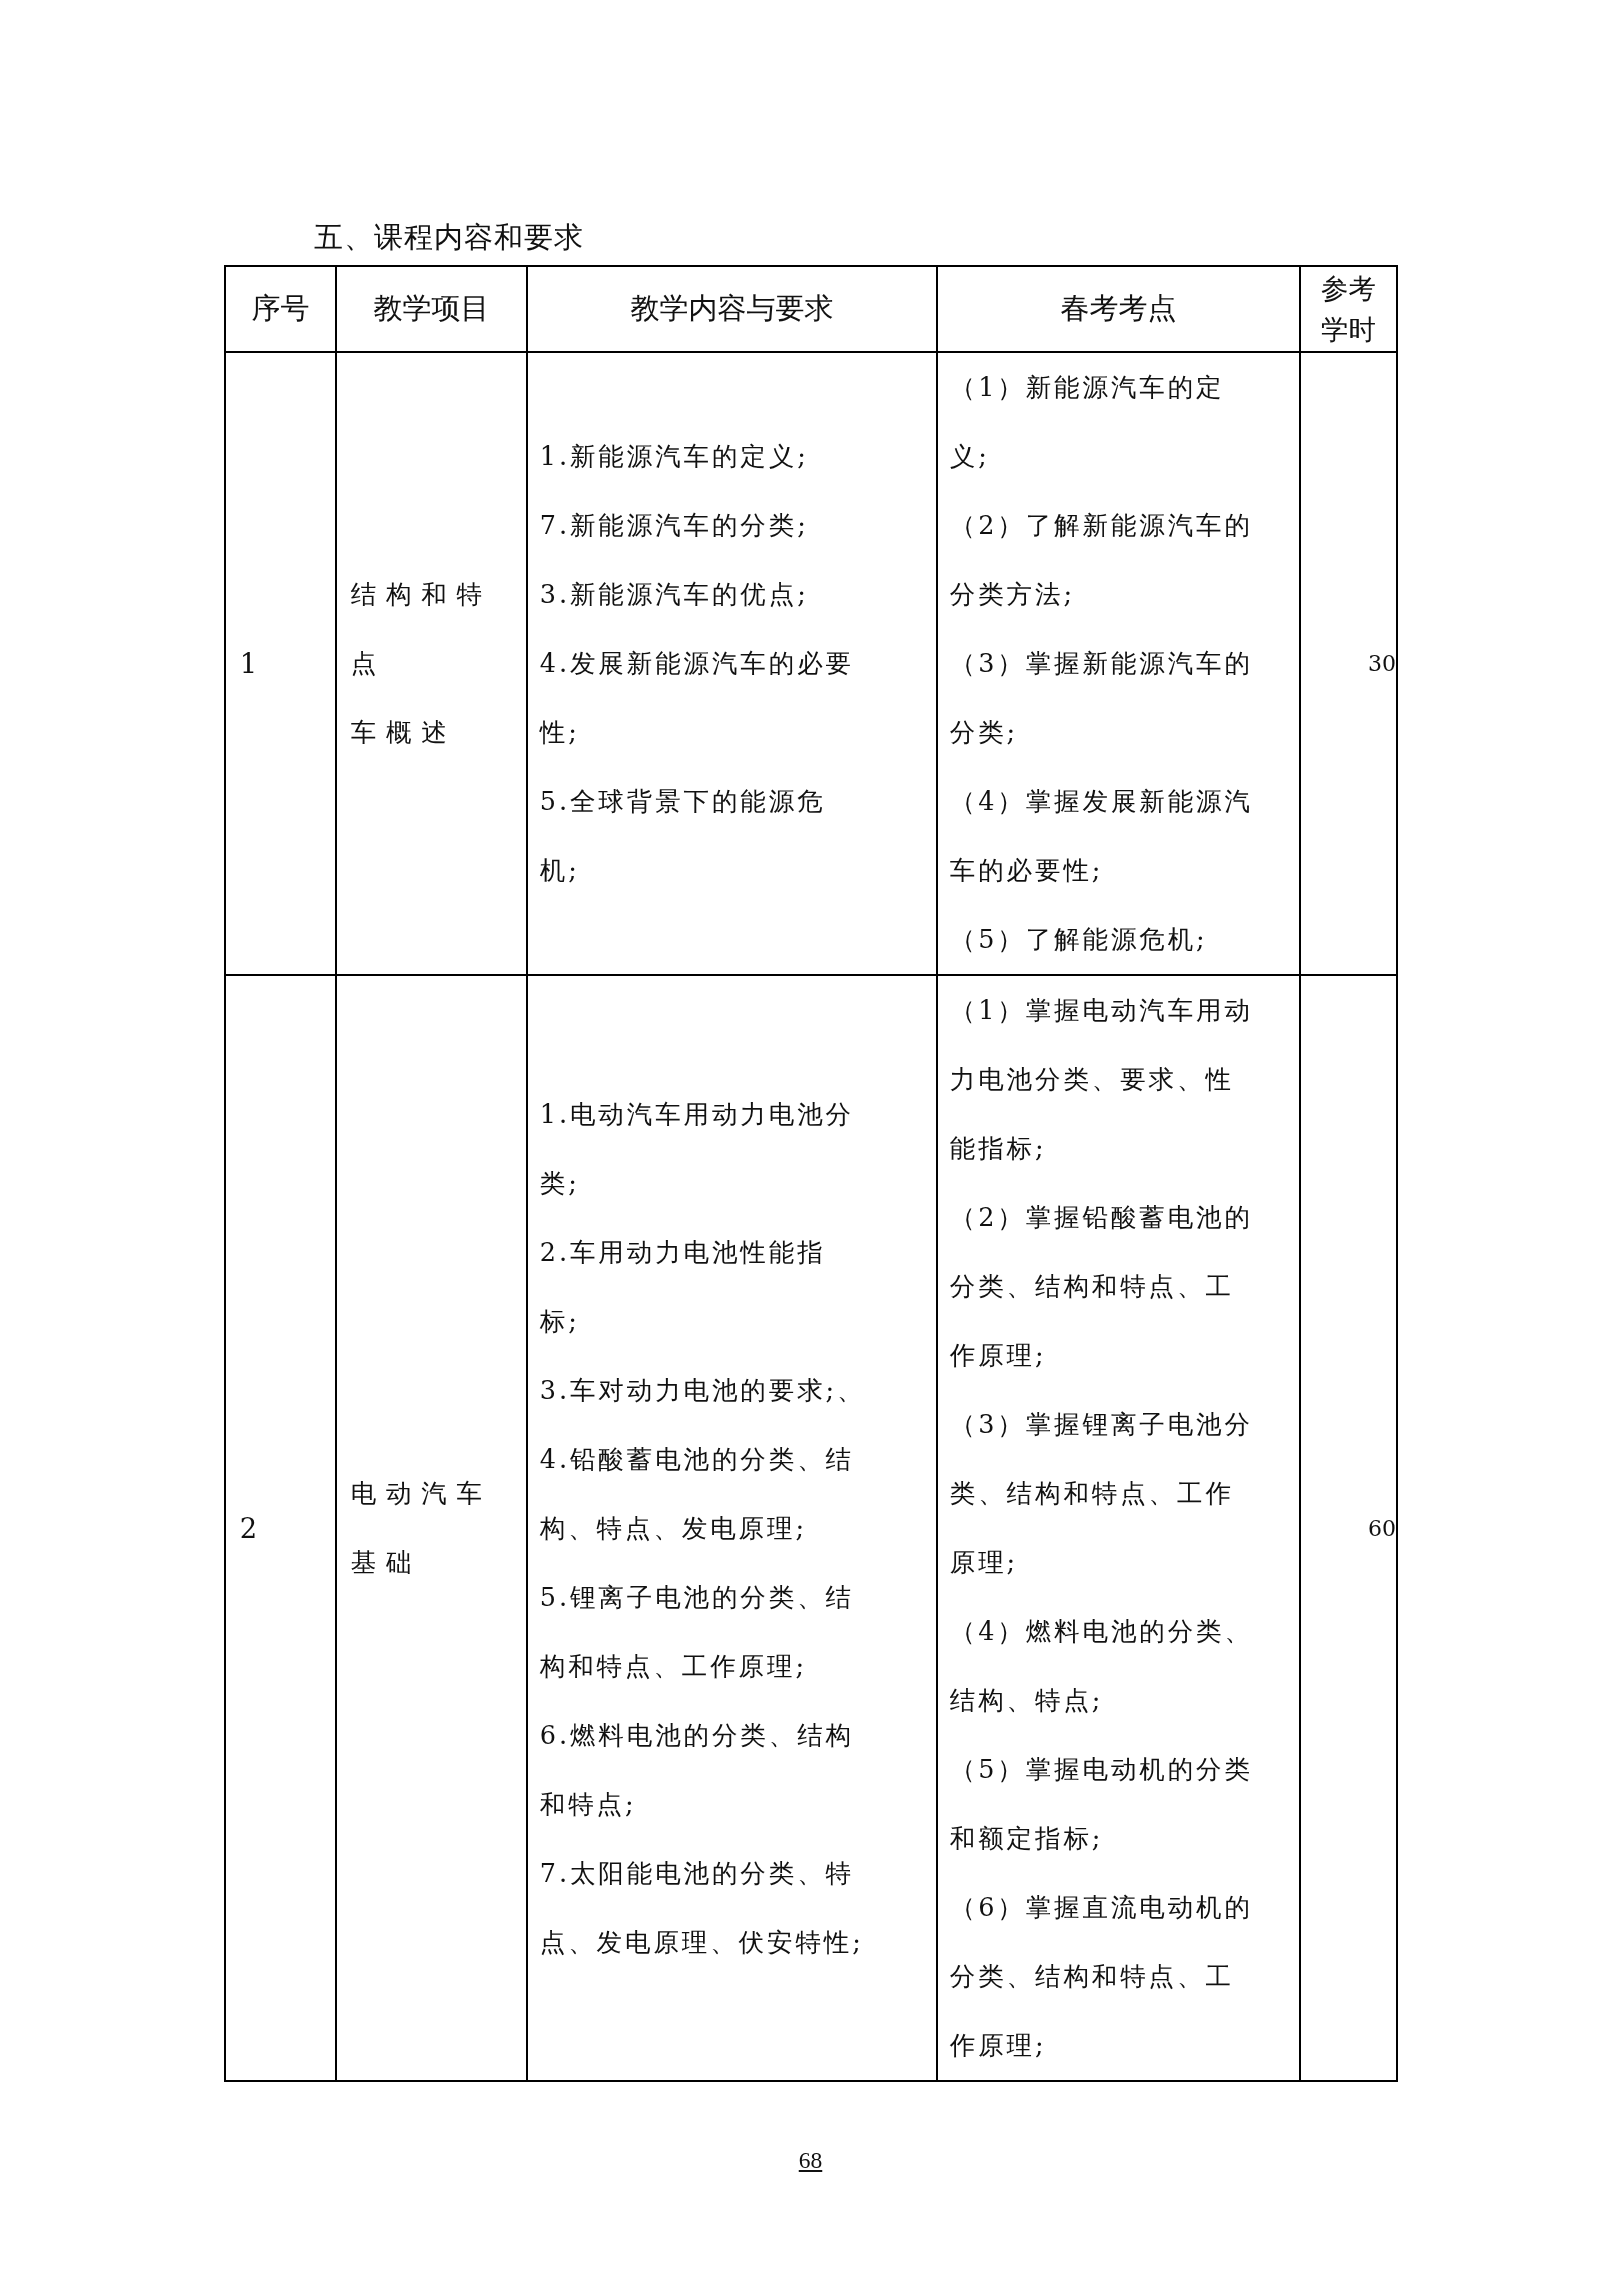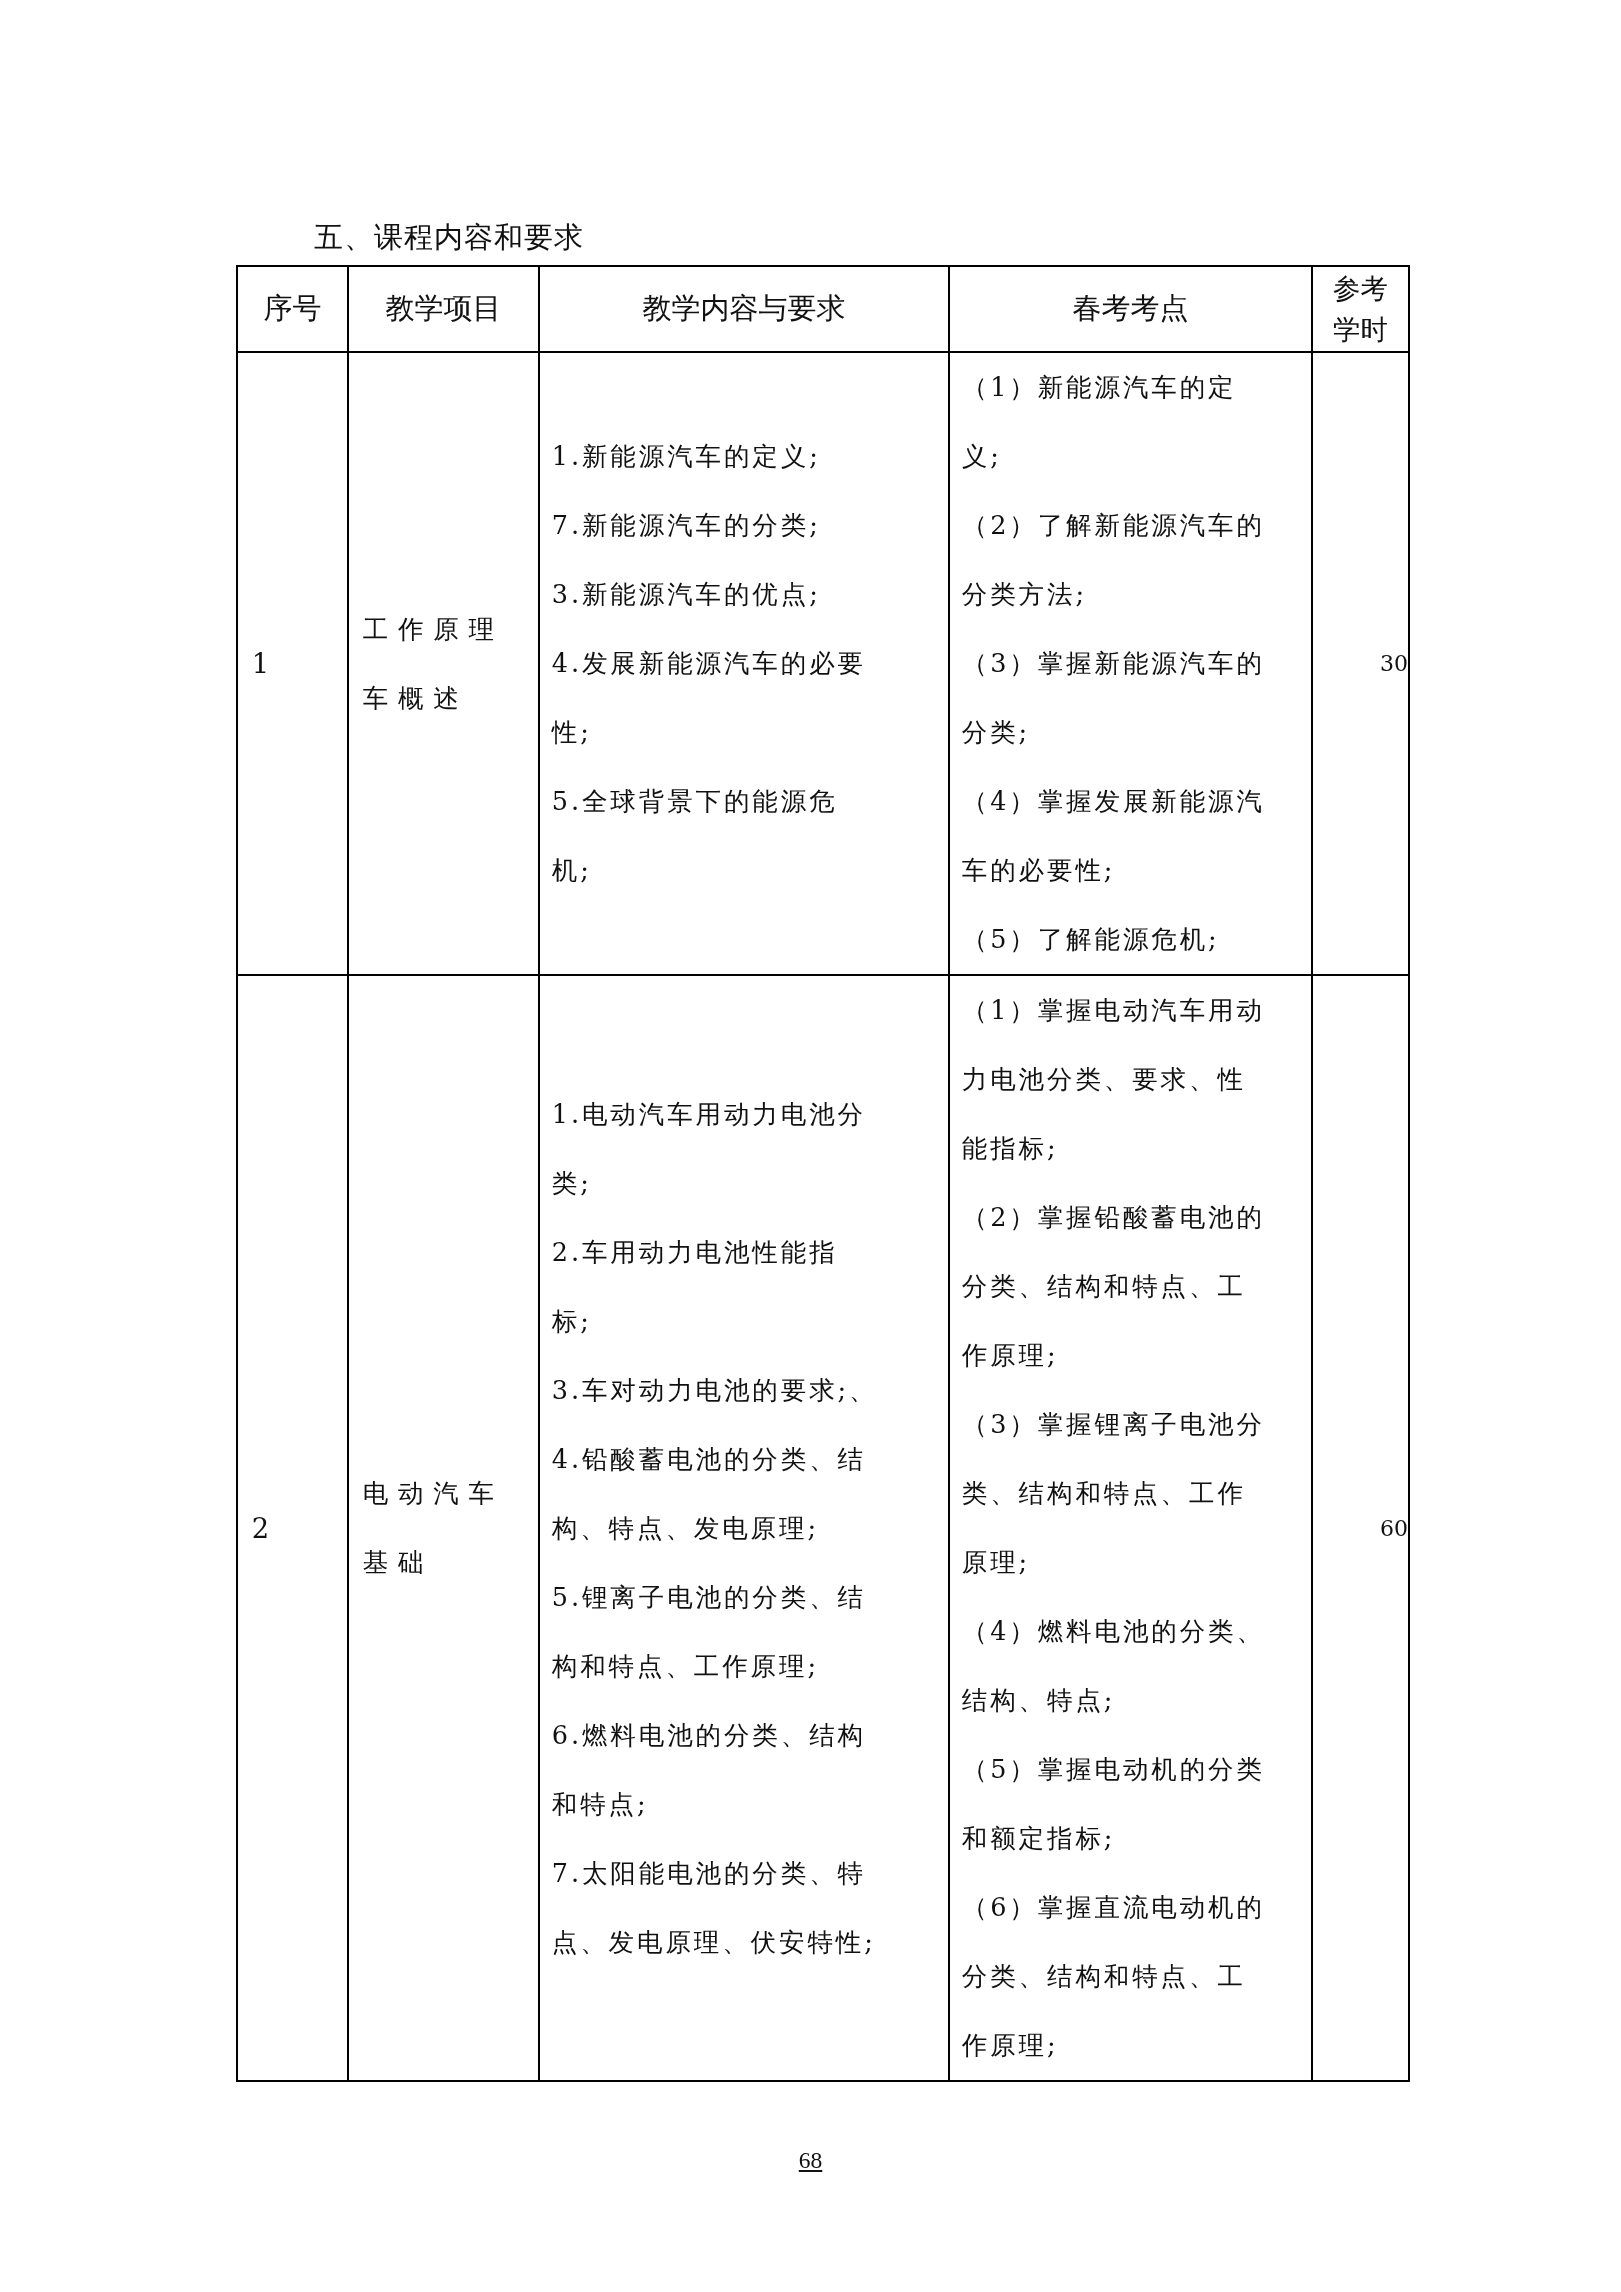--- a/index.html
+++ b/index.html
@@ -1,20 +1,20 @@
 <!DOCTYPE html>
 <html><head>
 <meta charset="utf-8">
 <style>
   html, body { margin: 0; padding: 0; background: #ffffff; }
   body { width: 1621px; height: 2293px; position: relative; overflow: hidden;
          font-family: "DejaVu Serif", "Liberation Serif", serif; color: #111; }
   .section-title { position: absolute; left: 314px; top: 218px; font-size: 29px;
          font-family: "DejaVu Sans", "Liberation Sans", sans-serif; letter-spacing: 1px; }
-  table.course { position: absolute; left: 236px; top: 265px; width: 1171px;
+  table.course { position: absolute; left: 224px; top: 265px; width: 1171px;
          border-collapse: collapse; table-layout: fixed; }
   table.course td, table.course th { border: 2.5px solid #000; padding: 0; vertical-align: middle; }
   th { font-family: "DejaVu Sans", "Liberation Sans", sans-serif; font-weight: normal;
        font-size: 29px; height: 84px; text-align: center; }
   th.hours { font-size: 27.4px; line-height: 41px; }
   td { font-size: 25.5px; }
   .c-no { text-align: left; padding-left: 13.7px !important; font-size: 27.4px; }
   .c-item { padding: 0 9.8px 0 13.7px !important; line-height: 69px; letter-spacing: 9.8px; }
   .lines { padding: 0 9.8px 0 11.8px !important; }
   .line { display: block; height: 69px; line-height: 69px; white-space: nowrap; letter-spacing: 2.9px; }
@@ -44,21 +44,21 @@
       <th class="hours">
         <span>参考</span><br>
         <span>学时</span>
       </th>
     </tr>
   </thead>
   <tbody>
     <tr style="height:619px">
       <td class="c-no">1</td>
       <td class="c-item">
-        <span>工作原理</span><br>
+        <span>结构和特点</span><br>
         <span>车概述</span>
       </td>
       <td class="lines">
         <span class="line">1.新能源汽车的定义;</span>
         <span class="line">7.新能源汽车的分类;</span>
         <span class="line">3.新能源汽车的优点;</span>
         <span class="line">4.发展新能源汽车的必要</span>
         <span class="line">性;</span>
         <span class="line">5.全球背景下的能源危</span>
         <span class="line">机;</span>

